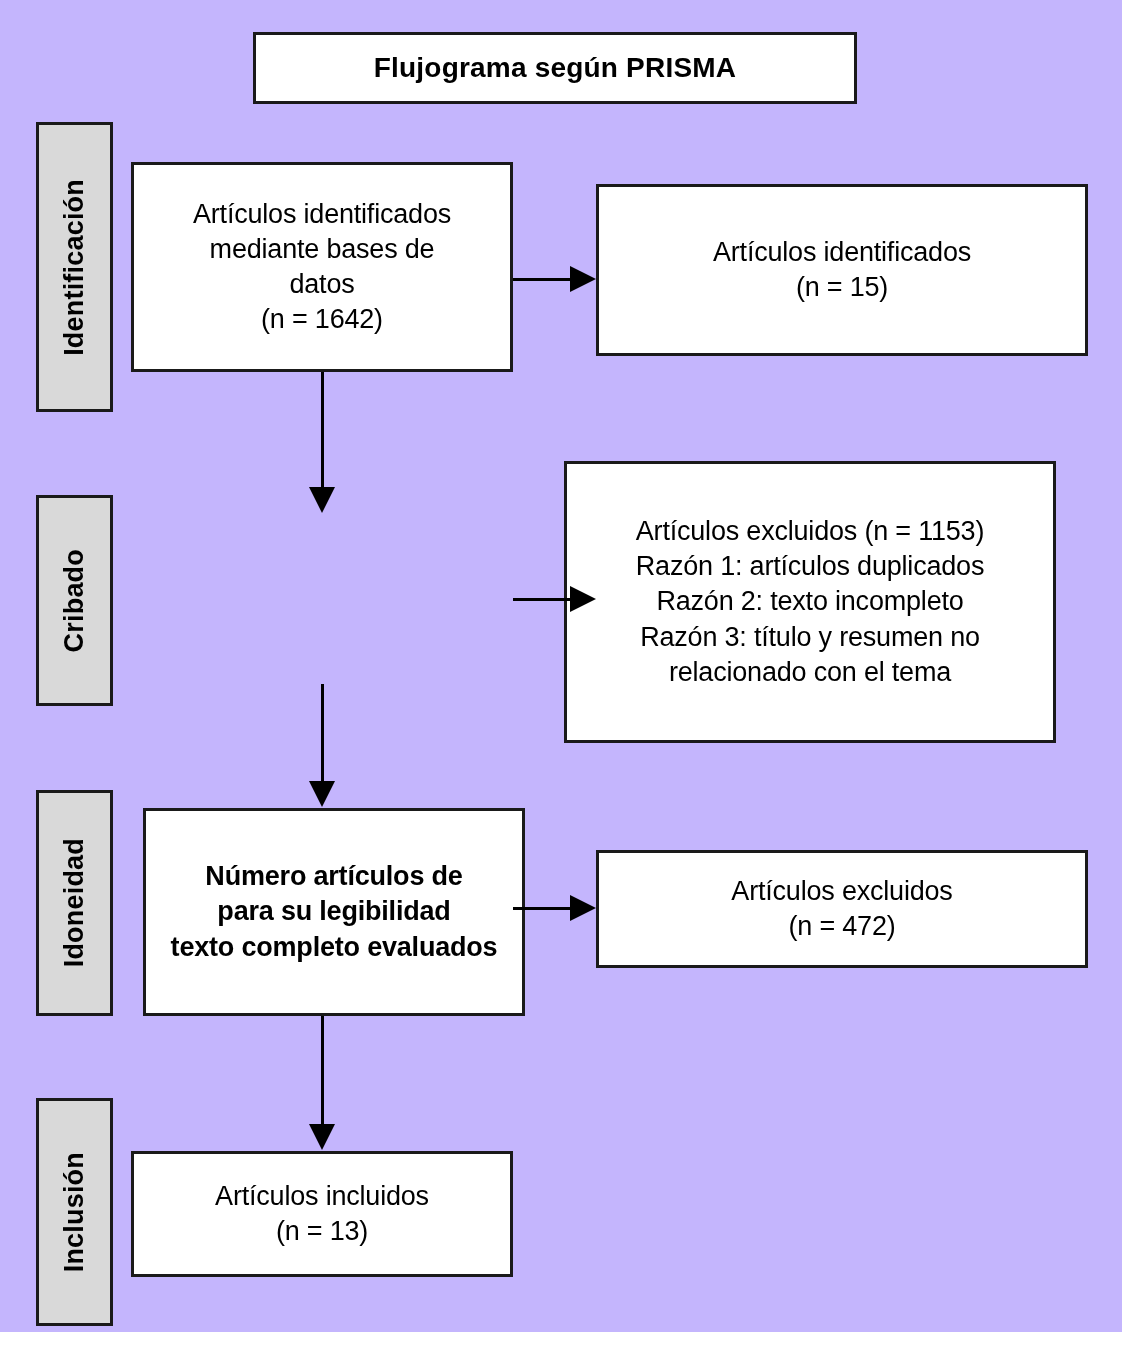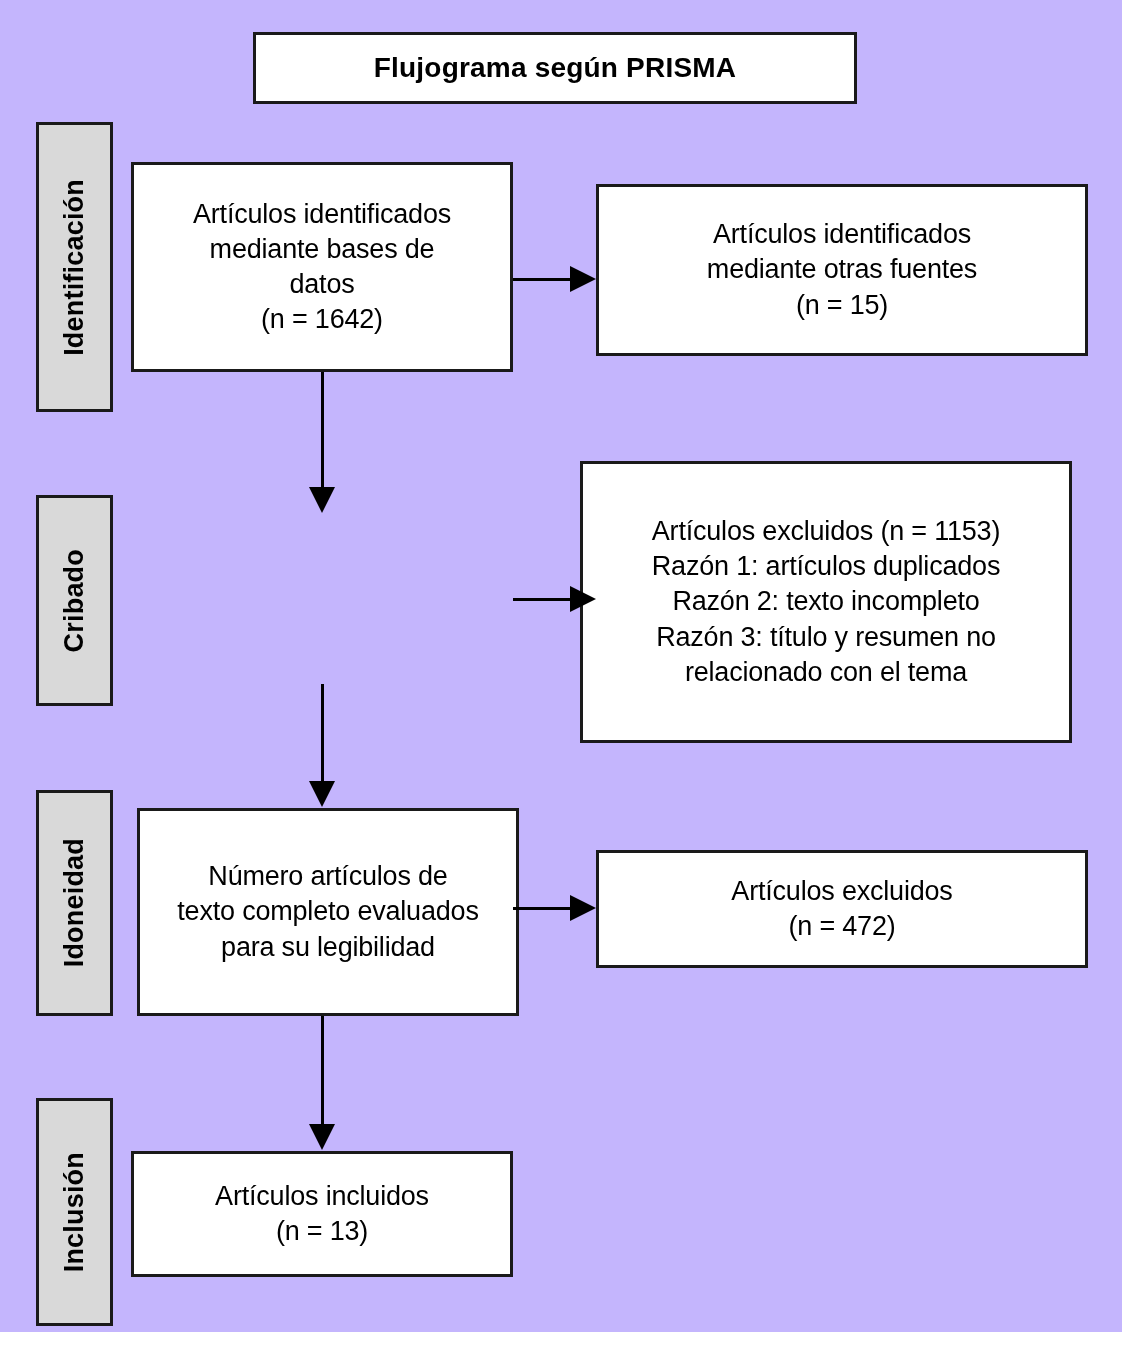--- a/index.html
+++ b/index.html
@@ -118,53 +118,52 @@
       <span class="txtline">Artículos identificados</span>
       <span class="txtline">mediante bases de</span>
       <span class="txtline">datos</span>
       <span class="txtline">(n = 1642)</span>
     </div>
   </div>
 
   <div class="box" style="left:596px; top:184px; width:492px; height:172px;">
     <div class="inner">
       <span class="txtline">Artículos identificados</span>
-      <span class="txtline">mediante otras fuentes</span>
       <span class="txtline">(n = 15)</span>
     </div>
   </div>
 
   <div class="line hline" style="left:513px; top:278px; width:60px;"></div>
   <div class="arrowhead-right" style="left:570px; top:266px;"></div>
 
   <div class="line vline" style="left:321px; top:372px; height:117px;"></div>
   <div class="arrowhead-down" style="left:309px; top:487px;"></div>
 
 
-  <div class="box" style="left:580px; top:461px; width:492px; height:282px;">
+  <div class="box" style="left:564px; top:461px; width:492px; height:282px;">
     <div class="inner">
       <span class="txtline">Artículos excluidos (n = 1153)</span>
       <span class="txtline">Razón 1: artículos duplicados</span>
       <span class="txtline">Razón 2: texto incompleto</span>
       <span class="txtline">Razón 3: título y resumen no</span>
       <span class="txtline">relacionado con el tema</span>
     </div>
   </div>
 
   <div class="line hline" style="left:513px; top:598px; width:60px;"></div>
   <div class="arrowhead-right" style="left:570px; top:586px;"></div>
 
   <div class="line vline" style="left:321px; top:684px; height:99px;"></div>
   <div class="arrowhead-down" style="left:309px; top:781px;"></div>
 
-  <div class="box" style="left:137px; top:808px; width:382px; height:208px;">
+  <div class="box" style="left:143px; top:808px; width:382px; height:208px;font-weight:bold;">
     <div class="inner">
       <span class="txtline">Número artículos de</span>
+      <span class="txtline">para su legibilidad</span>
       <span class="txtline">texto completo evaluados</span>
-      <span class="txtline">para su legibilidad</span>
     </div>
   </div>
 
   <div class="box" style="left:596px; top:850px; width:492px; height:118px;">
     <div class="inner">
       <span class="txtline">Artículos excluidos</span>
       <span class="txtline">(n = 472)</span>
     </div>
   </div>
 

